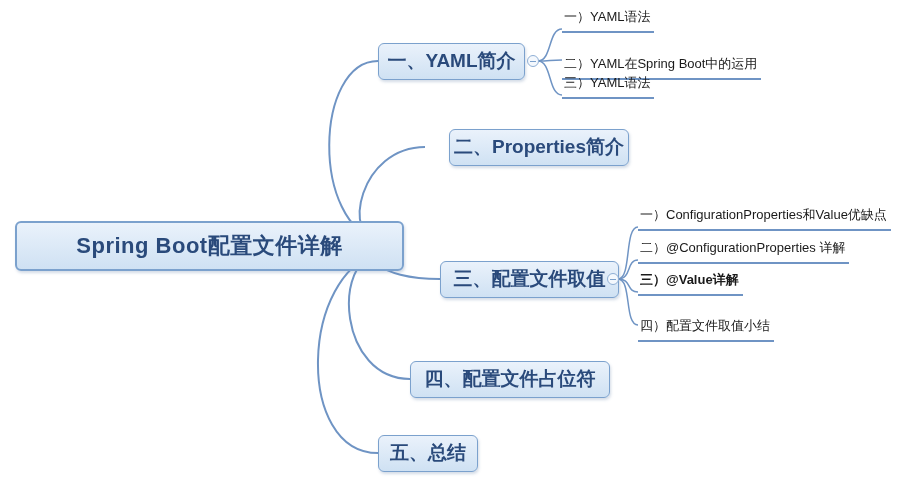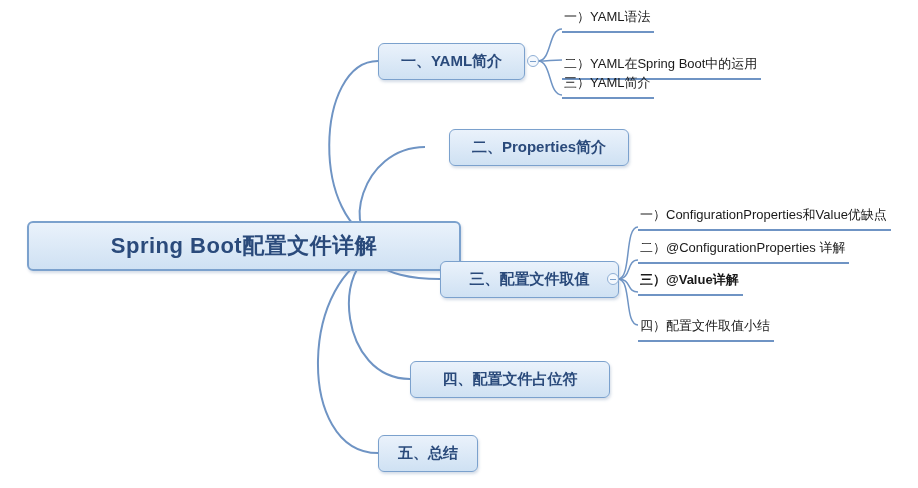--- a/index.html
+++ b/index.html
@@ -11,27 +11,27 @@
     box-sizing:border-box;
     border:1.5px solid #7ba1cd;
     border-radius:6px;
     background:linear-gradient(180deg,#eaf2fb 0%,#cfe1f3 100%);
     box-shadow:1px 2px 3px rgba(100,130,170,0.28);
     color:#2a4a7b;
     text-align:center;
     cursor:pointer;
   }
   .root-node{
-    left:27px;top:221px;width:434px;height:50px;
+    left:15px;top:221px;width:389px;height:50px;
     border-width:2px;
     font-size:22px;font-weight:bold;line-height:46px;
     letter-spacing:0.5px;
   }
   .branch{
-    height:37px;line-height:34px;font-size:15px;font-weight:600;
+    height:37px;line-height:34px;font-size:19px;font-weight:600;
   }
   .leaf{
     position:absolute;
     font-size:13px;line-height:16px;color:#1a1a1a;
     padding:0 4px 6px 2px;
     border-bottom:2px solid #6f94c4;
     white-space:nowrap;
     cursor:pointer;
   }
   .collapse{
@@ -78,20 +78,20 @@
 
   <div class="collapse" style="left:527px;top:55px;">
     <span class="minus"></span>
   </div>
   <div class="collapse" style="left:607px;top:273px;">
     <span class="minus"></span>
   </div>
 
   <div class="leaf" style="left:562px;top:9px;">一）YAML语法</div>
   <div class="leaf" style="left:562px;top:56px;">二）YAML在Spring Boot中的运用</div>
-  <div class="leaf" style="left:562px;top:75px;">三）YAML简介</div>
+  <div class="leaf" style="left:562px;top:75px;">三）YAML语法</div>
 
   <div class="leaf" style="left:638px;top:207px;">一）ConfigurationProperties和Value优缺点</div>
   <div class="leaf" style="left:638px;top:240px;">二）@ConfigurationProperties 详解</div>
   <div class="leaf" style="left:638px;top:272px;font-weight:bold;">三）@Value详解</div>
   <div class="leaf" style="left:638px;top:318px;">四）配置文件取值小结</div>
 
 </div>
 
 </body></html>

